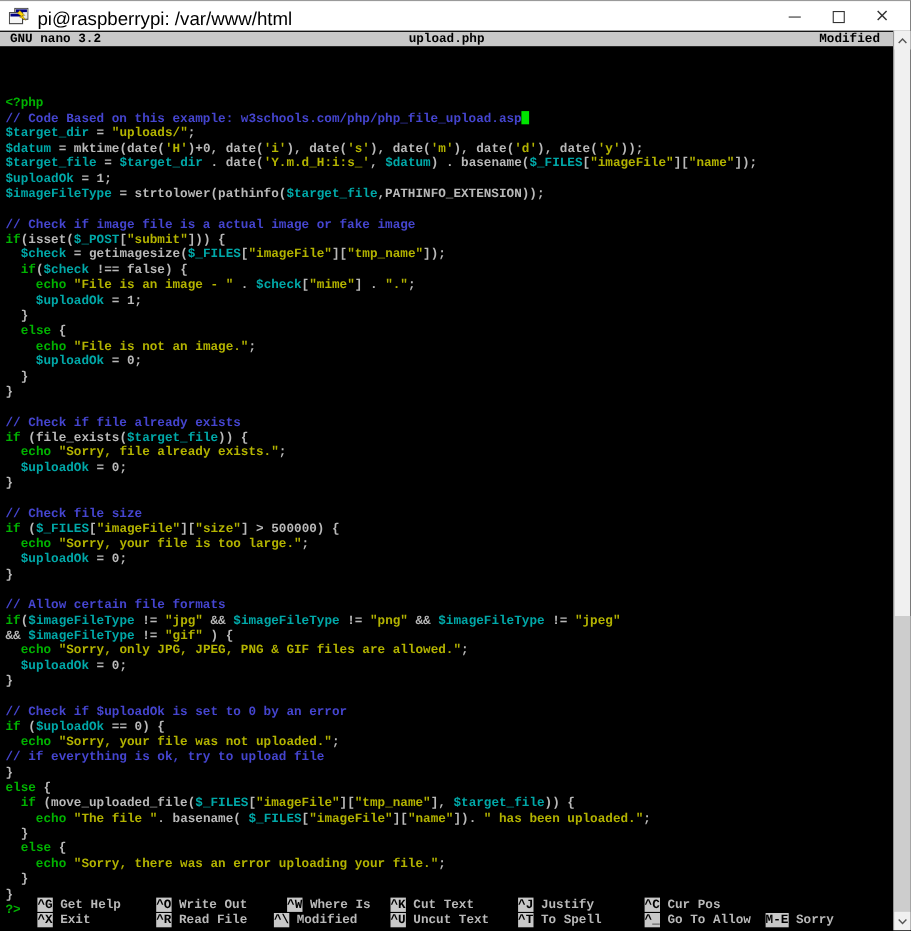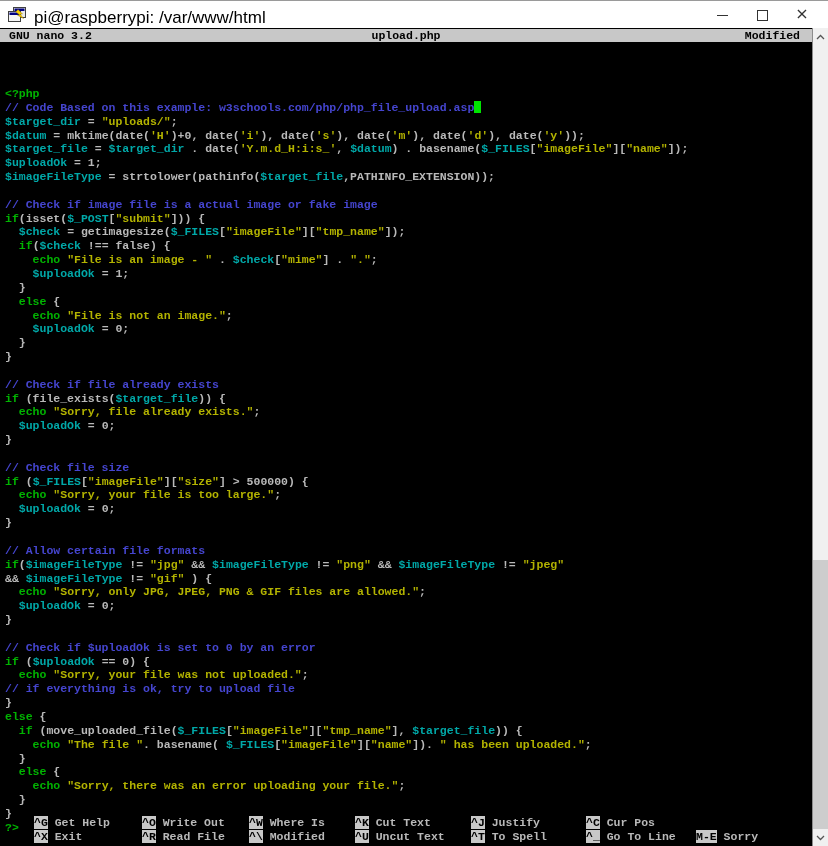--- a/index.html
+++ b/index.html
@@ -77,33 +77,33 @@
       <span class="nh-left">GNU nano 3.2</span>
       <span class="nh-center">upload.php</span>
       <span class="nh-right">Modified</span>
     </div>
 
     <div class="code"><div class="line"><span class="g">&lt;?php</span></div><div class="line"><span class="b">// Code Based on this example: w3schools.com/php/php_file_upload.asp</span><span class="cursor"></span></div><div class="line"><span class="c">$target_dir</span><span class="w"> = </span><span class="y">"uploads/"</span><span class="w">;</span></div><div class="line"><span class="c">$datum</span><span class="w"> = mktime(date(</span><span class="y">'H'</span><span class="w">)+0, date(</span><span class="y">'i'</span><span class="w">), date(</span><span class="y">'s'</span><span class="w">), date(</span><span class="y">'m'</span><span class="w">), date(</span><span class="y">'d'</span><span class="w">), date(</span><span class="y">'y'</span><span class="w">));</span></div><div class="line"><span class="c">$target_file</span><span class="w"> = </span><span class="c">$target_dir</span><span class="w"> . date(</span><span class="y">'Y.m.d_H:i:s_'</span><span class="w">, </span><span class="c">$datum</span><span class="w">) . basename(</span><span class="c">$_FILES</span><span class="w">[</span><span class="y">"imageFile"</span><span class="w">][</span><span class="y">"name"</span><span class="w">]);</span></div><div class="line"><span class="c">$uploadOk</span><span class="w"> = 1;</span></div><div class="line"><span class="c">$imageFileType</span><span class="w"> = strtolower(pathinfo(</span><span class="c">$target_file</span><span class="w">,PATHINFO_EXTENSION));</span></div><div class="line"></div><div class="line"><span class="b">// Check if image file is a actual image or fake image</span></div><div class="line"><span class="g">if</span><span class="w">(isset(</span><span class="c">$_POST</span><span class="w">[</span><span class="y">"submit"</span><span class="w">])) {</span></div><div class="line"><span class="w">  </span><span class="c">$check</span><span class="w"> = getimagesize(</span><span class="c">$_FILES</span><span class="w">[</span><span class="y">"imageFile"</span><span class="w">][</span><span class="y">"tmp_name"</span><span class="w">]);</span></div><div class="line"><span class="w">  </span><span class="g">if</span><span class="w">(</span><span class="c">$check</span><span class="w"> !== false) {</span></div><div class="line"><span class="w">    </span><span class="g">echo</span><span class="w"> </span><span class="y">"File is an image - "</span><span class="w"> . </span><span class="c">$check</span><span class="w">[</span><span class="y">"mime"</span><span class="w">] . </span><span class="y">"."</span><span class="w">;</span></div><div class="line"><span class="w">    </span><span class="c">$uploadOk</span><span class="w"> = 1;</span></div><div class="line"><span class="w">  }</span></div><div class="line"><span class="w">  </span><span class="g">else</span><span class="w"> {</span></div><div class="line"><span class="w">    </span><span class="g">echo</span><span class="w"> </span><span class="y">"File is not an image."</span><span class="w">;</span></div><div class="line"><span class="w">    </span><span class="c">$uploadOk</span><span class="w"> = 0;</span></div><div class="line"><span class="w">  }</span></div><div class="line"><span class="w">}</span></div><div class="line"></div><div class="line"><span class="b">// Check if file already exists</span></div><div class="line"><span class="g">if</span><span class="w"> (file_exists(</span><span class="c">$target_file</span><span class="w">)) {</span></div><div class="line"><span class="w">  </span><span class="g">echo</span><span class="w"> </span><span class="y">"Sorry, file already exists."</span><span class="w">;</span></div><div class="line"><span class="w">  </span><span class="c">$uploadOk</span><span class="w"> = 0;</span></div><div class="line"><span class="w">}</span></div><div class="line"></div><div class="line"><span class="b">// Check file size</span></div><div class="line"><span class="g">if</span><span class="w"> (</span><span class="c">$_FILES</span><span class="w">[</span><span class="y">"imageFile"</span><span class="w">][</span><span class="y">"size"</span><span class="w">] &gt; 500000) {</span></div><div class="line"><span class="w">  </span><span class="g">echo</span><span class="w"> </span><span class="y">"Sorry, your file is too large."</span><span class="w">;</span></div><div class="line"><span class="w">  </span><span class="c">$uploadOk</span><span class="w"> = 0;</span></div><div class="line"><span class="w">}</span></div><div class="line"></div><div class="line"><span class="b">// Allow certain file formats</span></div><div class="line"><span class="g">if</span><span class="w">(</span><span class="c">$imageFileType</span><span class="w"> != </span><span class="y">"jpg"</span><span class="w"> &amp;&amp; </span><span class="c">$imageFileType</span><span class="w"> != </span><span class="y">"png"</span><span class="w"> &amp;&amp; </span><span class="c">$imageFileType</span><span class="w"> != </span><span class="y">"jpeg"</span></div><div class="line"><span class="w">&amp;&amp; </span><span class="c">$imageFileType</span><span class="w"> != </span><span class="y">"gif"</span><span class="w"> ) {</span></div><div class="line"><span class="w">  </span><span class="g">echo</span><span class="w"> </span><span class="y">"Sorry, only JPG, JPEG, PNG &amp; GIF files are allowed."</span><span class="w">;</span></div><div class="line"><span class="w">  </span><span class="c">$uploadOk</span><span class="w"> = 0;</span></div><div class="line"><span class="w">}</span></div><div class="line"></div><div class="line"><span class="b">// Check if $uploadOk is set to 0 by an error</span></div><div class="line"><span class="g">if</span><span class="w"> (</span><span class="c">$uploadOk</span><span class="w"> == 0) {</span></div><div class="line"><span class="w">  </span><span class="g">echo</span><span class="w"> </span><span class="y">"Sorry, your file was not uploaded."</span><span class="w">;</span></div><div class="line"><span class="b">// if everything is ok, try to upload file</span></div><div class="line"><span class="w">}</span></div><div class="line"><span class="g">else</span><span class="w"> {</span></div><div class="line"><span class="w">  </span><span class="g">if</span><span class="w"> (move_uploaded_file(</span><span class="c">$_FILES</span><span class="w">[</span><span class="y">"imageFile"</span><span class="w">][</span><span class="y">"tmp_name"</span><span class="w">], </span><span class="c">$target_file</span><span class="w">)) {</span></div><div class="line"><span class="w">    </span><span class="g">echo</span><span class="w"> </span><span class="y">"The file "</span><span class="w">. basename( </span><span class="c">$_FILES</span><span class="w">[</span><span class="y">"imageFile"</span><span class="w">][</span><span class="y">"name"</span><span class="w">]). </span><span class="y">" has been uploaded."</span><span class="w">;</span></div><div class="line"><span class="w">  }</span></div><div class="line"><span class="w">  </span><span class="g">else</span><span class="w"> {</span></div><div class="line"><span class="w">    </span><span class="g">echo</span><span class="w"> </span><span class="y">"Sorry, there was an error uploading your file."</span><span class="w">;</span></div><div class="line"><span class="w">  }</span></div><div class="line"><span class="w">}</span></div><div class="line"><span class="g">?&gt;</span></div></div>
 
     <div class="fkeys-row r1">
         <span class="fitem" style="left: 4px;"><span class="fkey">^G</span><span class="flabel"> Get Help</span></span>
         <span class="fitem" style="left: 112px;"><span class="fkey">^O</span><span class="flabel"> Write Out</span></span>
-        <span class="fitem" style="left: 219px; text-align: center;"><span class="fkey">^W</span><span class="flabel"> Where Is</span></span>
+        <span class="fitem" style="left: 231px; text-align: center;"><span class="fkey">^W</span><span class="flabel"> Where Is</span></span>
         <span class="fitem" style="left: 325px;"><span class="fkey">^K</span><span class="flabel"> Cut Text</span></span>
         <span class="fitem" style="left: 441px;"><span class="fkey">^J</span><span class="flabel"> Justify</span></span>
         <span class="fitem" style="left: 556px;"><span class="fkey">^C</span><span class="flabel"> Cur Pos</span></span>
         <span class="fitem" style="left: 666px; margin-top: 48px;"><span class="fkey">M-U</span><span class="flabel"> Undo</span></span>
       </div>
     <div class="fkeys-row r2">
         <span class="fitem" style="left: 4px;"><span class="fkey">^X</span><span class="flabel"> Exit</span></span>
         <span class="fitem" style="left: 112px;"><span class="fkey">^R</span><span class="flabel"> Read File</span></span>
         <span class="fitem" style="left: 219px;"><span class="fkey">^\</span><span class="flabel"> Modified</span></span>
         <span class="fitem" style="left: 325px;"><span class="fkey">^U</span><span class="flabel"> Uncut Text</span></span>
         <span class="fitem" style="left: 441px;"><span class="fkey">^T</span><span class="flabel"> To Spell</span></span>
-        <span class="fitem" style="left: 556px;"><span class="fkey">^_</span><span class="flabel"> Go To Line</span></span>
+        <span class="fitem" style="left: 556px;"><span class="fkey">^_</span><span class="flabel"> Go To Allow</span></span>
         <span class="fitem" style="left: 666px;"><span class="fkey">M-E</span><span class="flabel"> Sorry</span></span>
       </div>
   </div>
 
   <div class="scrollbar">
     <div class="sb-btn sb-up">
       <svg width="9" height="6" viewBox="0 0 9 6">
           <polyline points="1,5 4.5,1.5 8,5" stroke="#555" stroke-width="1.3" fill="none"></polyline>
         </svg>
     </div>

